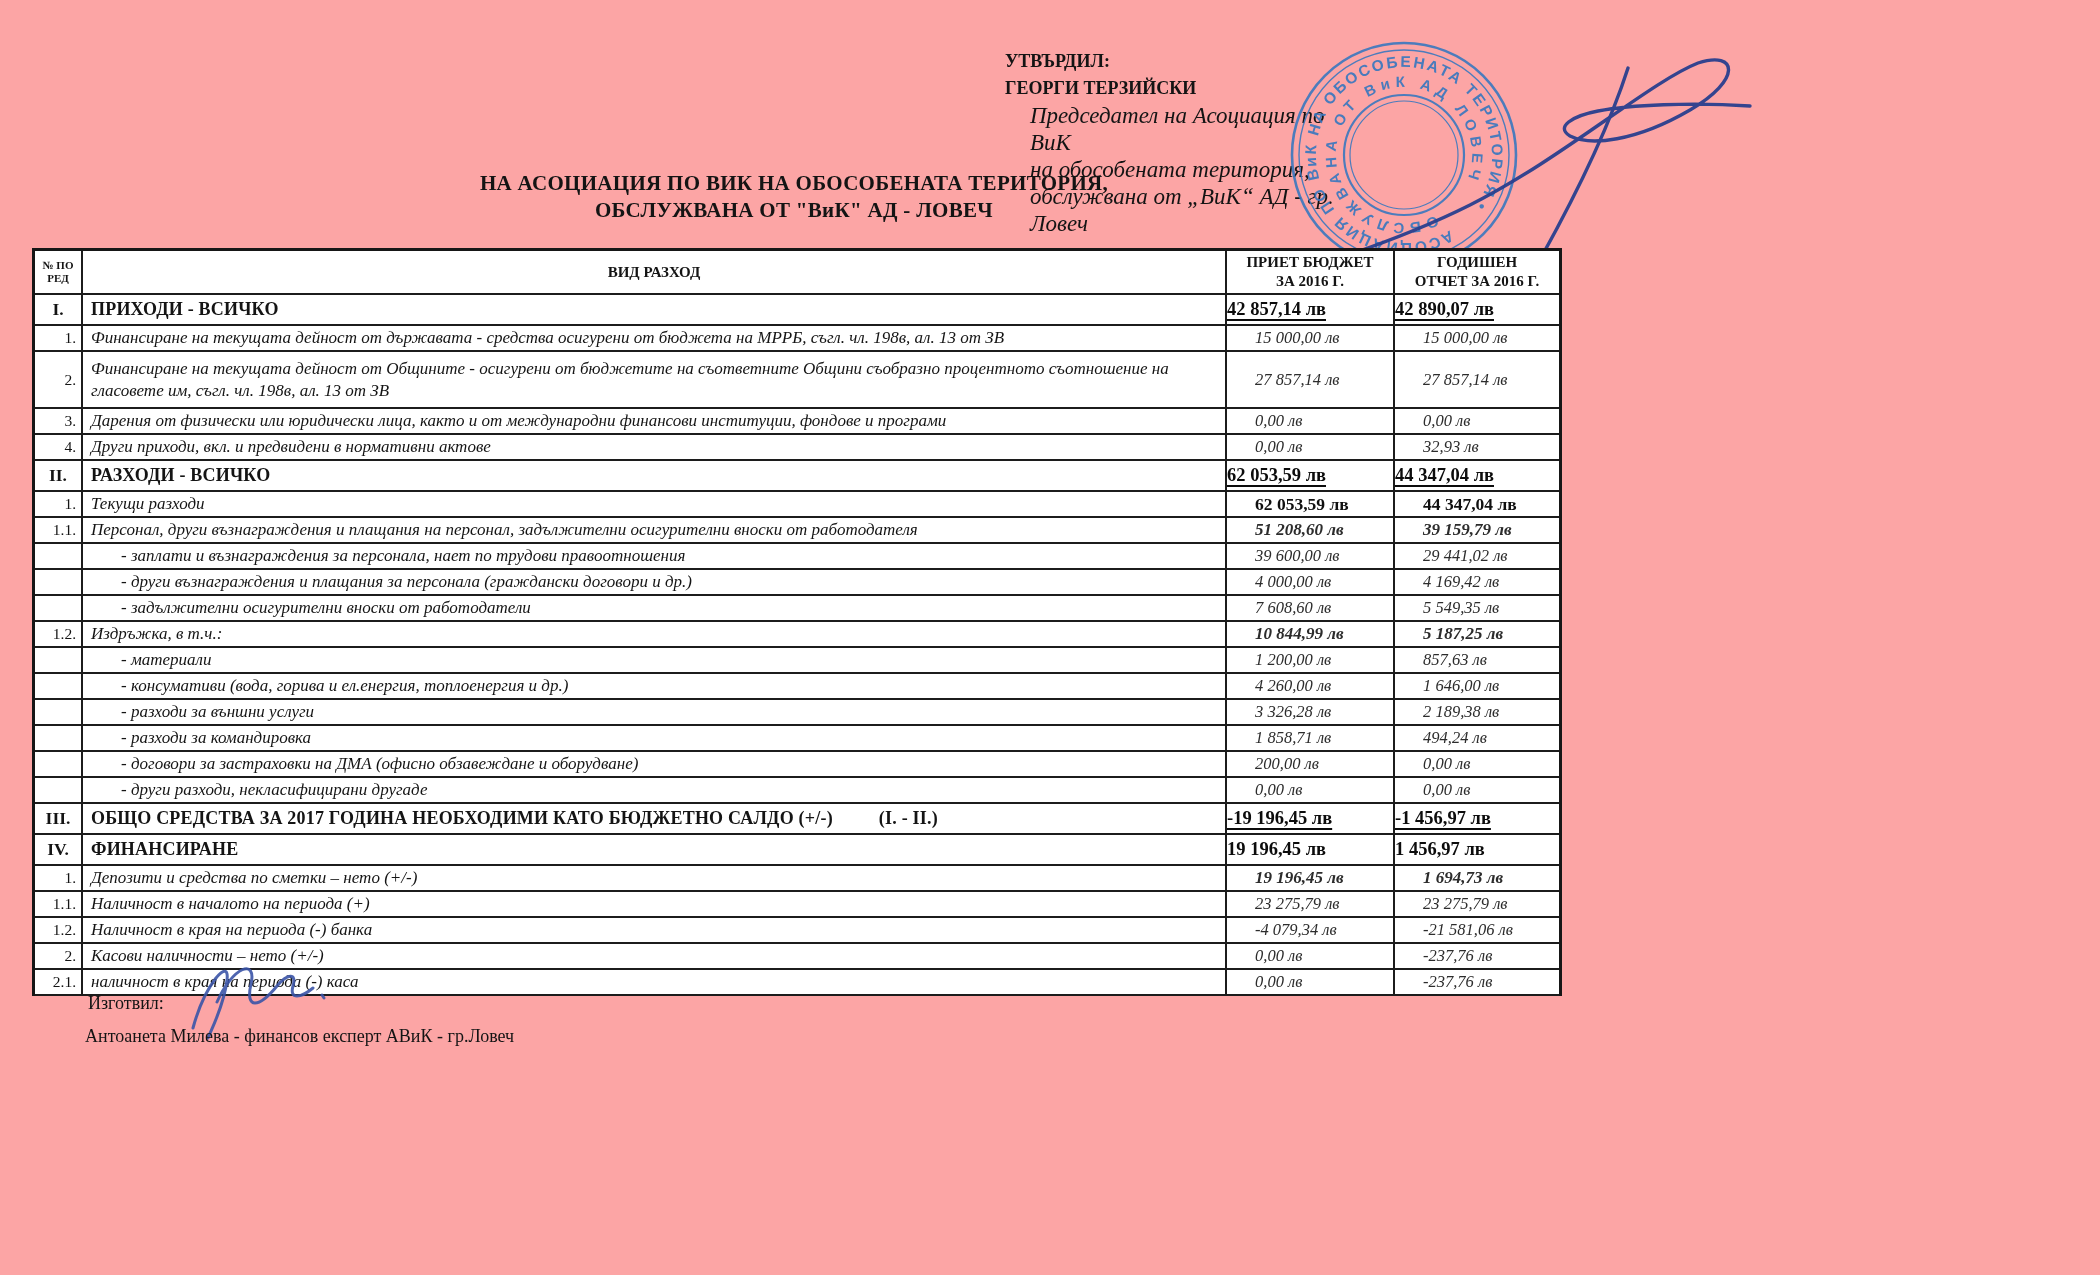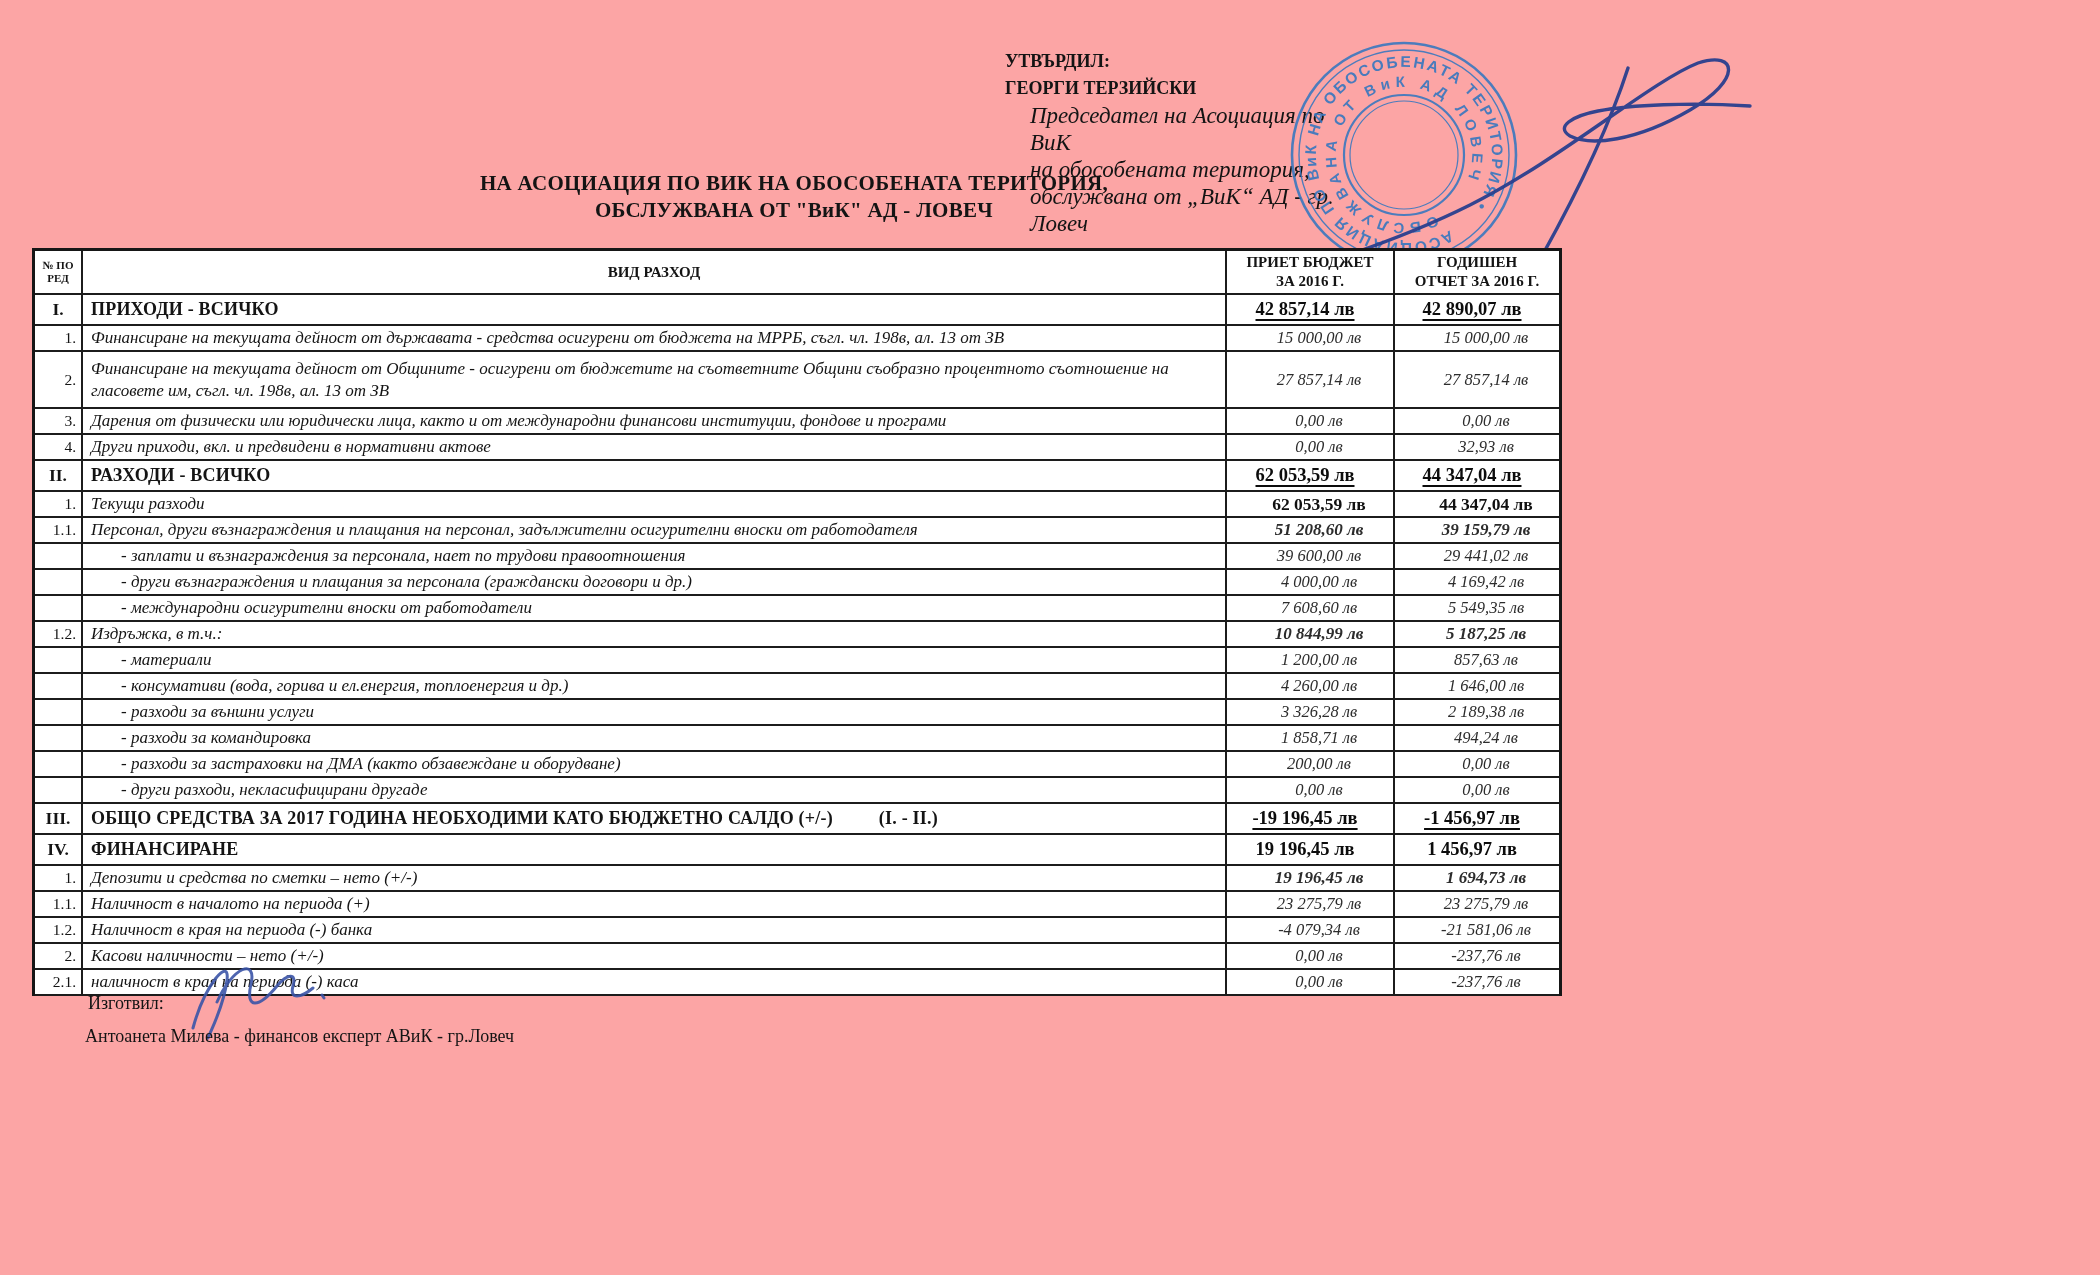--- a/index.html
+++ b/index.html
@@ -17,21 +17,21 @@
 
   
   #budget-table{position:absolute;left:32px;top:248px;width:1524px;
                 border:3px solid #161616;border-bottom:none;background:#fff;}
   .tr{display:flex;box-sizing:border-box;border-bottom:2px solid #1c1c1c;}
   .td,.th{box-sizing:border-box;display:flex;align-items:center;overflow:hidden;}
   .c0{width:46px;justify-content:flex-end;padding-right:5px;font-size:16px;flex:none;}
   .c1{flex:1;border-left:2px solid #1c1c1c;padding-left:8px;}
   .c2{width:168px;border-left:2px solid #1c1c1c;flex:none;}
   .c3{width:166px;border-left:2px solid #1c1c1c;flex:none;}
-  .val{justify-content:center;padding-right:10px;}
+  .val{justify-content:flex-start;padding-right:10px;}
 
   .h-hdr{height:44px;}
   .h-sec{height:31px;}
   .h-std{height:26px;}
   .h-two{height:57px;}
 
   .th{font-weight:bold;flex-direction:column;justify-content:center;font-size:15px;line-height:1.25;text-align:center;}
   .th.c0{font-size:11px;line-height:1.2;padding:0 2px;justify-content:center;}
   .th.c1{padding-left:0;}
 
@@ -193,21 +193,21 @@
 
     <div class="tr h-std r-item sub">
       <div class="td c0"></div>
       <div class="td c1">- други възнаграждения и плащания за персонала (граждански договори и др.)</div>
       <div class="td c2 val">4 000,00 лв</div>
       <div class="td c3 val">4 169,42 лв</div>
     </div>
 
     <div class="tr h-std r-item sub">
       <div class="td c0"></div>
-      <div class="td c1">- международни осигурителни вноски от работодатели</div>
+      <div class="td c1">- задължителни осигурителни вноски от работодатели</div>
       <div class="td c2 val">7 608,60 лв</div>
       <div class="td c3 val">5 549,35 лв</div>
     </div>
 
     <div class="tr h-std r-item val-bolditalic">
       <div class="td c0">1.2.</div>
       <div class="td c1">Издръжка, в т.ч.:</div>
       <div class="td c2 val">10 844,99 лв</div>
       <div class="td c3 val">5 187,25 лв</div>
     </div>
@@ -235,21 +235,21 @@
 
     <div class="tr h-std r-item sub">
       <div class="td c0"></div>
       <div class="td c1">- разходи за командировка</div>
       <div class="td c2 val">1 858,71 лв</div>
       <div class="td c3 val">494,24 лв</div>
     </div>
 
     <div class="tr h-std r-item sub">
       <div class="td c0"></div>
-      <div class="td c1">- разходи за застраховки на ДМА (както обзавеждане и оборудване)</div>
+      <div class="td c1">- договори за застраховки на ДМА (офисно обзавеждане и оборудване)</div>
       <div class="td c2 val">200,00 лв</div>
       <div class="td c3 val">0,00 лв</div>
     </div>
 
     <div class="tr h-std r-item sub">
       <div class="td c0"></div>
       <div class="td c1">- други разходи, некласифицирани другаде</div>
       <div class="td c2 val">0,00 лв</div>
       <div class="td c3 val">0,00 лв</div>
     </div>

